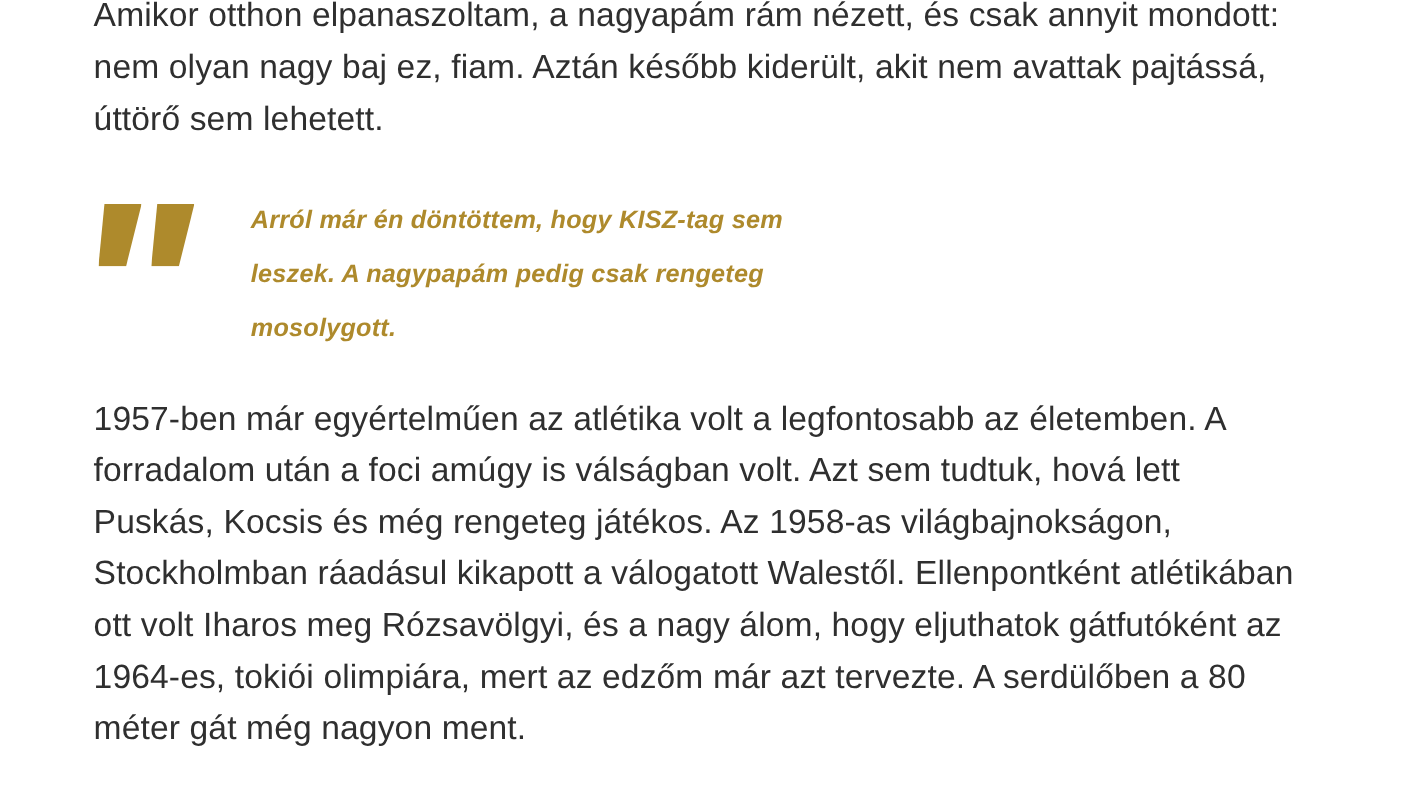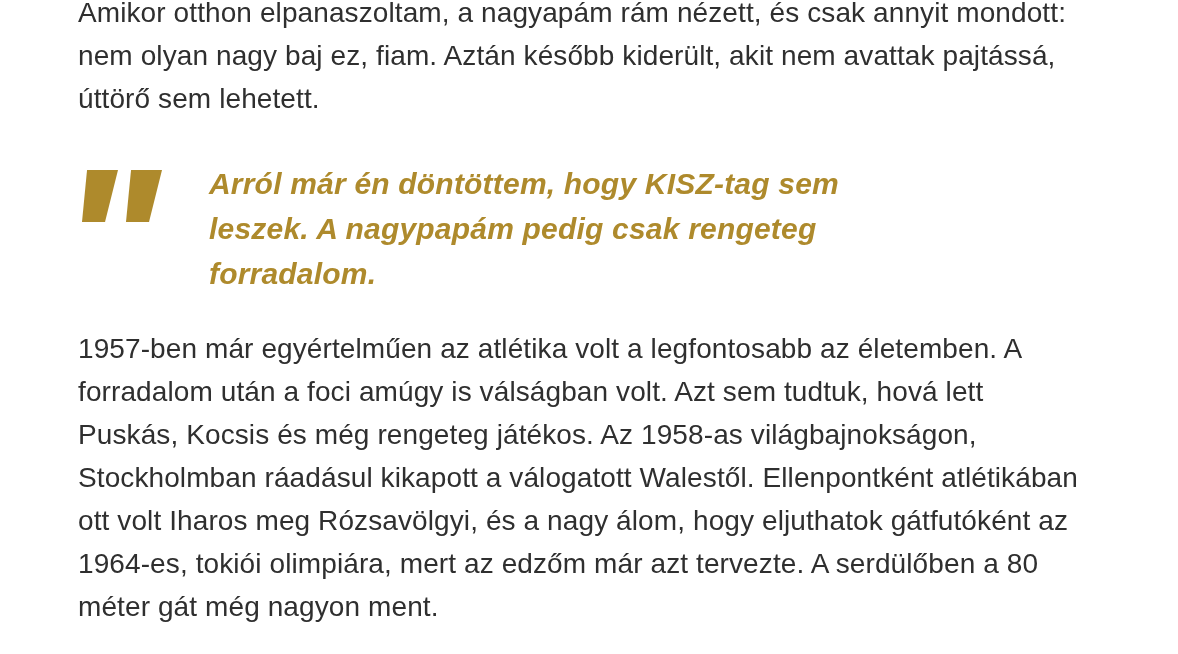--- a/index.html
+++ b/index.html
@@ -43,21 +43,21 @@
     margin-right: 47px;
   }
   .quote-stroke {
     display: block;
     width: 36px;
     height: 52px;
     background: var(--accent-gold);
     clip-path: polygon(14% 0, 100% 0, 64% 100%, 0 100%);
   }
   .quote-text {
-    font-size: 30px;
+    font-size: 21px;
     line-height: 45px;
     font-weight: bold;
     font-style: italic;
     color: var(--accent-gold);
     letter-spacing: 0.2px;
   }
 </style>
 </head>
 <body>
 
@@ -66,19 +66,19 @@
   <p class="body-paragraph">Amikor otthon elpanaszoltam, a nagyapám rám nézett, és csak annyit mondott: nem olyan nagy baj ez, fiam. Aztán később kiderült, akit nem avattak pajtássá, úttörő sem lehetett.</p>
 
   <blockquote class="pullquote">
     <span class="quote-mark">
       <i class="quote-stroke"></i>
       <i class="quote-stroke"></i>
     </span>
     <div class="quote-text">
       <div>Arról már én döntöttem, hogy KISZ-tag sem</div>
       <div>leszek. A nagypapám pedig csak rengeteg</div>
-      <div>forradalom.</div>
+      <div>mosolygott.</div>
     </div>
   </blockquote>
 
   <p class="body-paragraph">1957-ben már egyértelműen az atlétika volt a legfontosabb az életemben. A forradalom után a foci amúgy is válságban volt. Azt sem tudtuk, hová lett Puskás, Kocsis és még rengeteg játékos. Az 1958-as világbajnokságon, Stockholmban ráadásul kikapott a válogatott Walestől. Ellenpontként atlétikában ott volt Iharos meg Rózsavölgyi, és a nagy álom, hogy eljuthatok gátfutóként az 1964-es, tokiói olimpiára, mert az edzőm már azt tervezte. A serdülőben a 80 méter gát még nagyon ment.</p>
 
 </article>
 
 </body></html>

